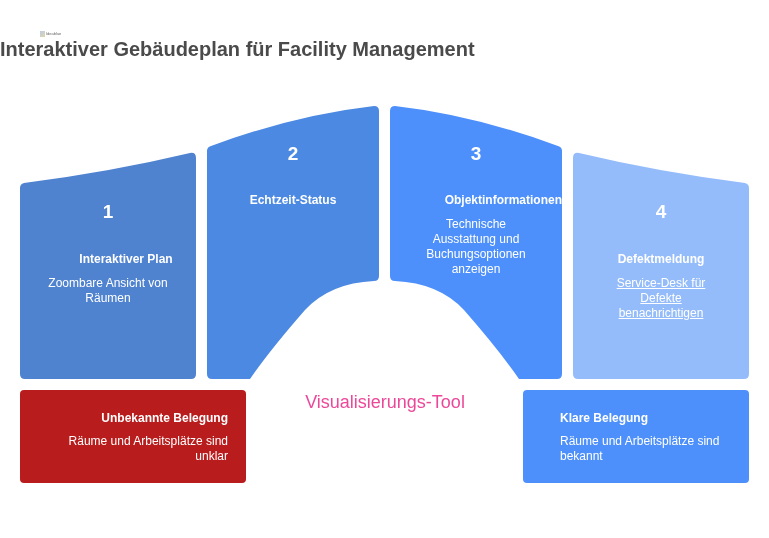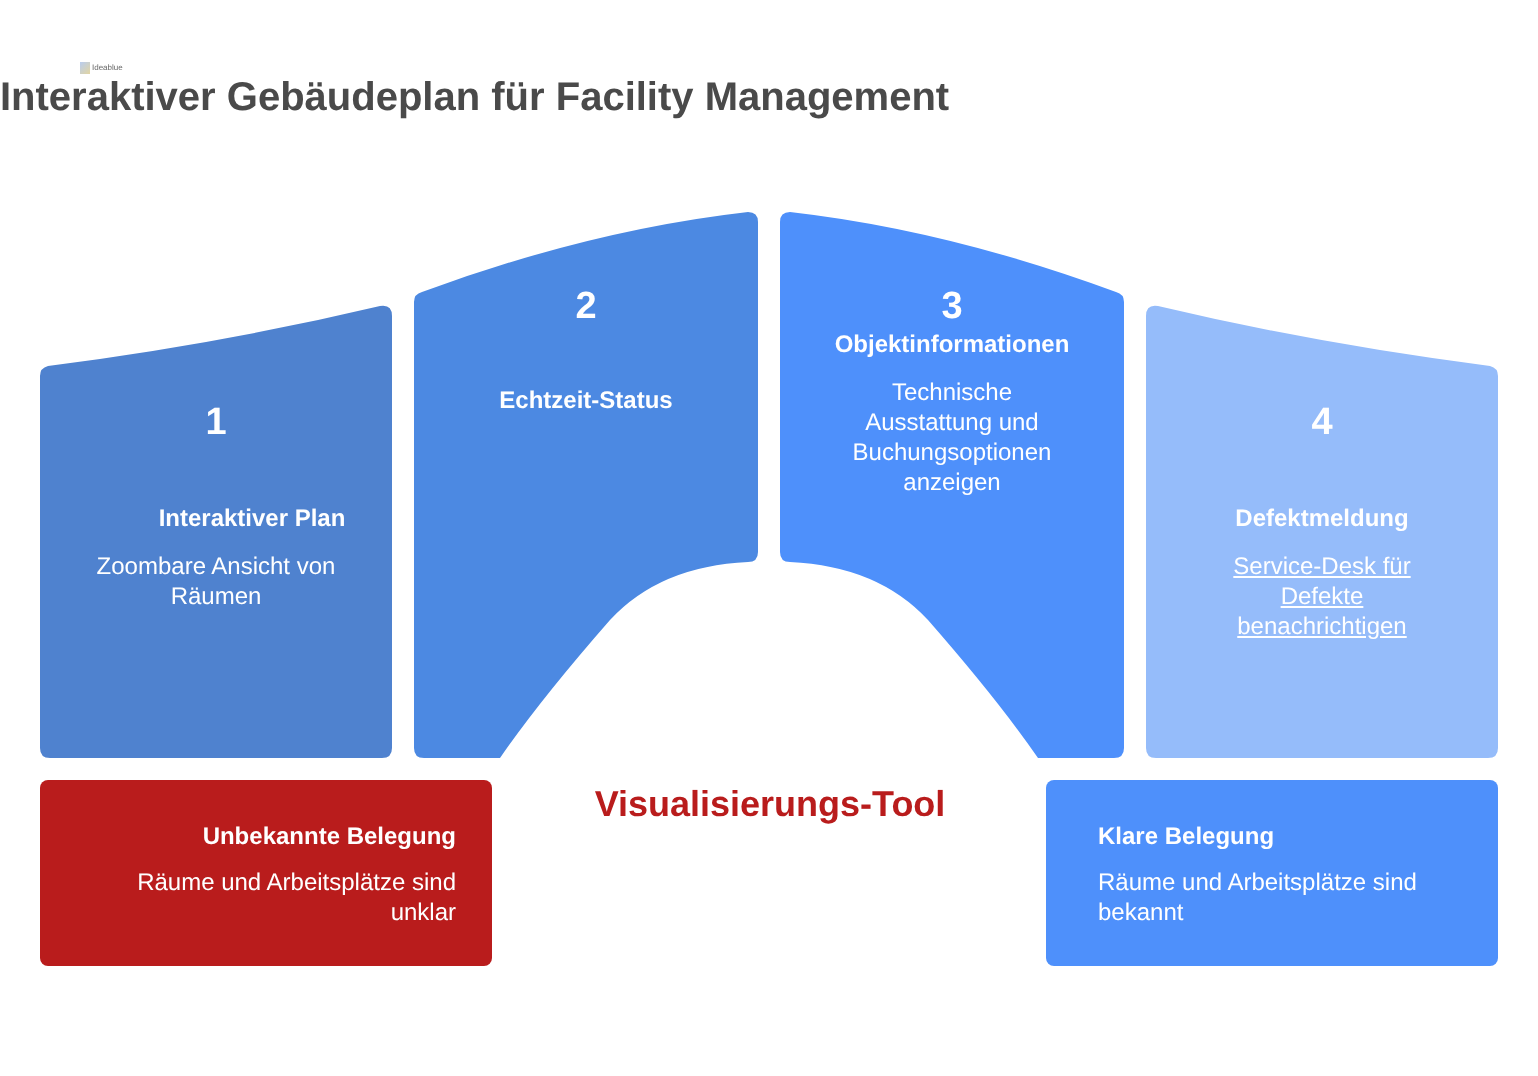--- a/index.html
+++ b/index.html
@@ -6,21 +6,21 @@
     body { width: 769px; height: 538px; position: relative; overflow: hidden; font-family: "Liberation Sans", sans-serif; }
     .logo { position: absolute; left: 40px; top: 31px; width: 22px; height: 6px; display: flex; align-items: center; gap: 1px; }
     .logo .mark { width: 5px; height: 6px; background: linear-gradient(135deg,#9bb7e8,#d6c37a); opacity: .7; }
     .logo .txt { font-size: 4px; color: #666; line-height: 6px; white-space: nowrap; }
     .title { position: absolute; left: 0; width: 769px; top: 38px; text-align: left; font-size: 20px; font-weight: bold; color: #4a4a4a; }
     svg.shapes { position: absolute; left: 0; top: 0; }
     .panel-text { position: absolute; text-align: center; color: #fff; }
     .num { font-size: 19px; font-weight: bold; }
     .head { font-size: 12px; font-weight: bold; }
     .desc { font-size: 12px; line-height: 15px; }
-    .center-label { position: absolute; left: 270px; width: 230px; top: 392px; text-align: center; font-size: 18px; font-weight: bold; color: #b91c1c; }
+    .center-label { position: absolute; left: 270px; width: 230px; top: 392px; text-align: center; font-size: 18px; font-weight: normal; color: #ec4899; }
     .box { position: absolute; border-radius: 4px; color: #fff; box-sizing: border-box; }
     .box .bhead { font-size: 12px; font-weight: bold; }
     .box .bdesc { font-size: 12px; line-height: 15px; margin-top: 9px; }
   </style>
 </head>
 <body>
 
 <div class="logo">
   <div class="mark"></div>
   <div class="txt">Ideablue</div>
@@ -45,33 +45,33 @@
   <div class="desc" style="margin:10px auto 0; width:120px;">Zoombare Ansicht von Räumen</div>
 </div>
 
 <div class="panel-text" style="left:207px; width:172px; top:143px;">
   <div class="num">2</div>
   <div class="head" style="margin-top:28px;">Echtzeit-Status</div>
 </div>
 
 <div class="panel-text" style="left:390px; width:172px; top:143px;">
   <div class="num">3</div>
-  <div class="head" style="">Objektinformationen</div>
+  <div class="head" style="margin-top:28px;text-align:right;">Objektinformationen</div>
   <div class="desc" style="margin:10px auto 0; width:112px;">Technische Ausstattung und Buchungsoptionen anzeigen</div>
 </div>
 
 <div class="panel-text" style="left:573px; width:176px; top:201px;">
   <div class="num">4</div>
   <div class="head" style="margin-top:29px;">Defektmeldung</div>
   <div class="desc" style="margin:10px auto 0; width:100px;text-decoration:underline;">Service-Desk für Defekte benachrichtigen</div>
 </div>
 
 <div class="center-label">Visualisierungs-Tool</div>
 
 <div class="box" style="left:20px; top:390px; width:226px; height:93px; background:#b91c1c; padding:21px 18px 0 28px; text-align:right;">
   <div class="bhead">Unbekannte Belegung</div>
   <div class="bdesc">Räume und Arbeitsplätze sind unklar</div>
 </div>
 
-<div class="box" style="left:523px; top:390px; width:226px; height:93px; background:#4e90fb; padding:21px 28px 0 26px; text-align:left;">
+<div class="box" style="left:523px; top:390px; width:226px; height:93px; background:#4e90fb; padding:21px 28px 0 37px; text-align:left;">
   <div class="bhead">Klare Belegung</div>
   <div class="bdesc">Räume und Arbeitsplätze sind bekannt</div>
 </div>
 
 </body></html>

